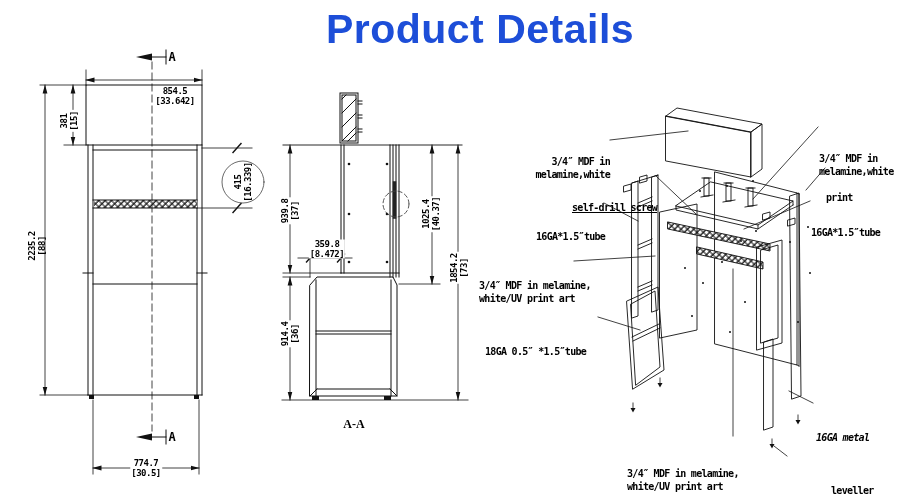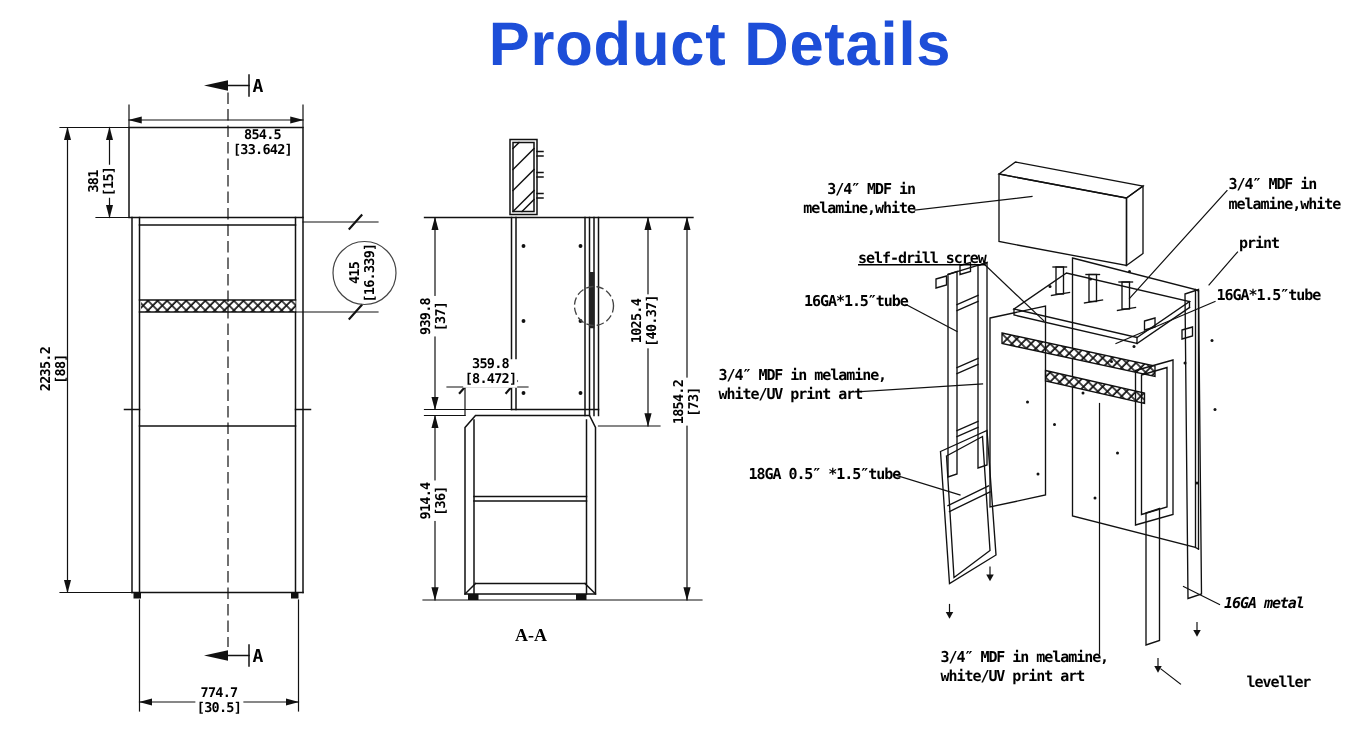--- a/index.html
+++ b/index.html
@@ -10,21 +10,21 @@
          font-weight:bold;font-size:41px;letter-spacing:0.5px;color:#1d4ed8;white-space:nowrap;}
   svg{position:absolute;left:0;top:0;}
   .t{position:absolute;white-space:nowrap;color:#000;}
   .dim{font-family:"DejaVu Sans Mono",monospace;font-weight:bold;font-size:9px;
        letter-spacing:-0.5px;line-height:9.5px;text-align:center;background:#fff;padding:0 1px;}
   .dim span{display:block;}
   .ctr{transform:translate(-50%,-50%);}
   .rot{transform:translate(-50%,-50%) rotate(-90deg);}
   .nobg{background:transparent;}
   .lbl{font-family:"DejaVu Sans Mono",monospace;font-weight:bold;font-size:10px;
-       letter-spacing:-0.7px;line-height:12.5px;}
+       letter-spacing:-0.7px;line-height:12.5px;margin-top:35px;}
   .lbl span{display:block;}
   .ralign{text-align:right;}
   .sec{font-family:"DejaVu Sans Mono",monospace;font-weight:bold;font-size:12px;}
 </style>
 </head>
 <body>
 
 <div class="page">
 
   <div class="title">Product Details</div>
@@ -302,21 +302,21 @@
     <span>melamine,white</span>
   </div>
   <div class="t lbl" style="left:572px;top:167px;text-decoration:underline;">self-drill screw</div>
   <div class="t lbl" style="left:826px;top:157px;">print</div>
   <div class="t lbl" style="left:536px;top:196px;">16GA*1.5″tube</div>
   <div class="t lbl" style="left:811px;top:192px;">16GA*1.5″tube</div>
   <div class="t lbl" style="left:479px;top:245px;">
     <span>3/4″ MDF in melamine,</span>
     <span>white/UV print art</span>
   </div>
-  <div class="t lbl" style="left:499px;top:311px;">18GA 0.5″ *1.5″tube</div>
+  <div class="t lbl" style="left:485px;top:311px;">18GA 0.5″ *1.5″tube</div>
   <div class="t lbl" style="left:816px;top:397px;font-style:italic;">16GA metal</div>
   <div class="t lbl" style="left:627px;top:433px;">
     <span>3/4″ MDF in melamine,</span>
     <span>white/UV print art</span>
   </div>
   <div class="t lbl" style="left:831px;top:450px;">leveller</div>
 
 </div>
 
 </body></html>

